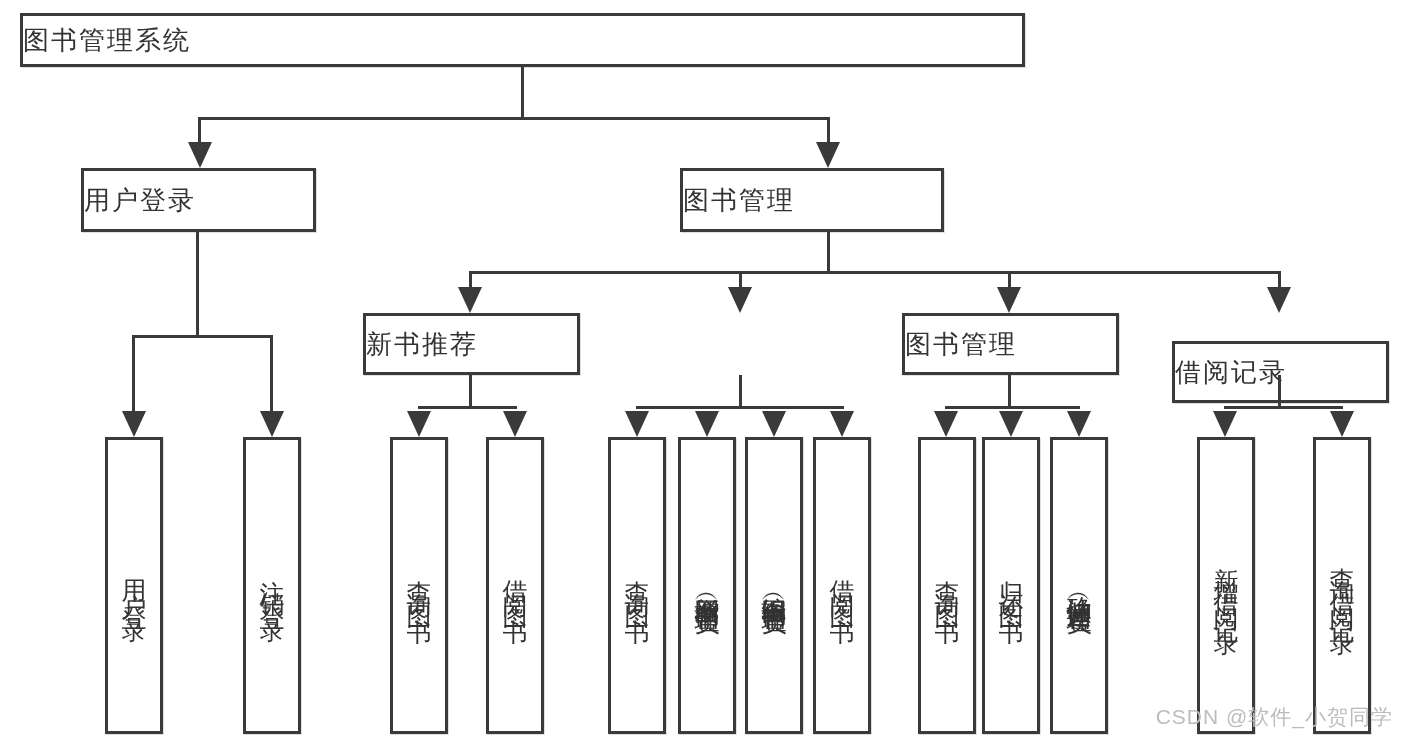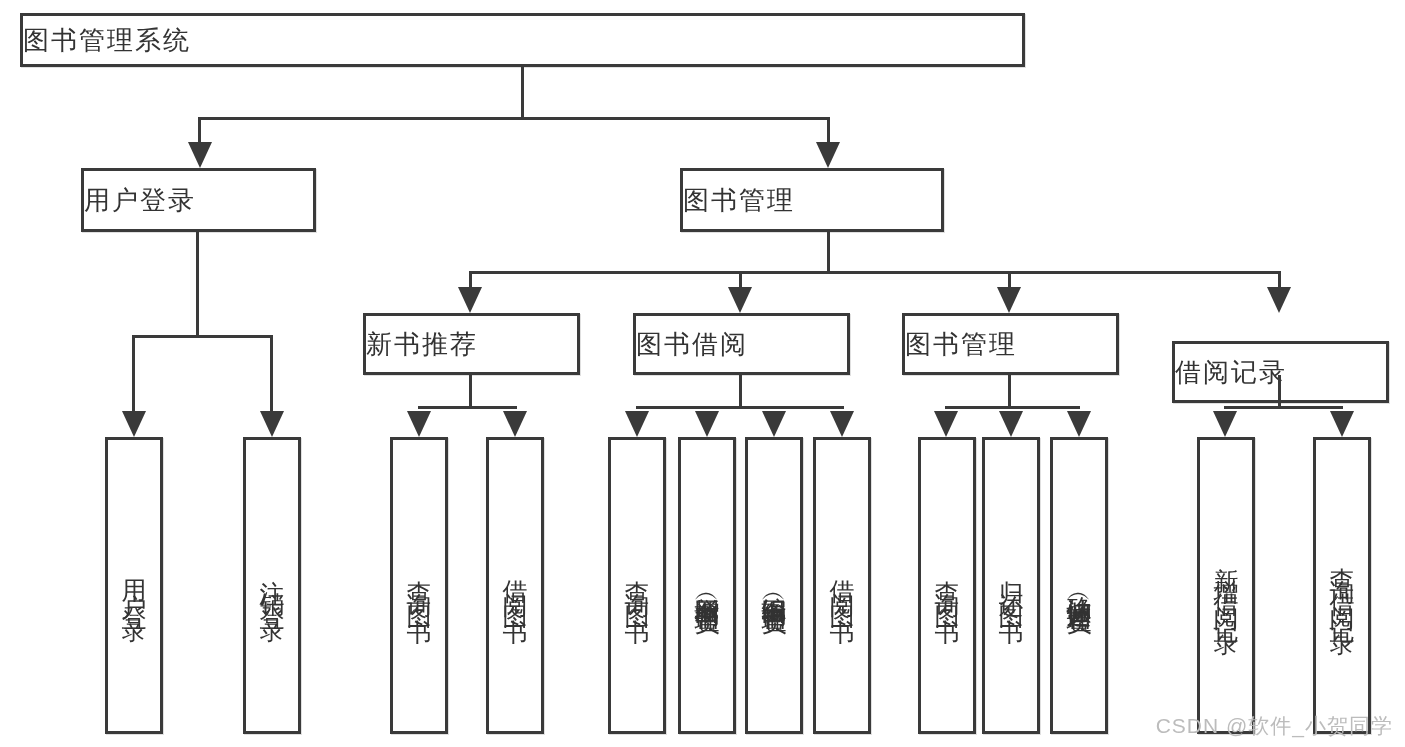--- a/index.html
+++ b/index.html
@@ -75,21 +75,21 @@
   .vline{width:3px;}
   
   .arrow{
     position:absolute;width:0;height:0;
     border-left:12px solid transparent;
     border-right:12px solid transparent;
     border-top:26px solid var(--line);
   }
   .watermark{
     position:absolute;
-    right:12px;bottom:7px;
+    right:12px;bottom:16px;
     font-size:21px;letter-spacing:1px;
     color:var(--wm);
     white-space:nowrap;
   }
 </style>
 </head>
 <body>
 
 <div class="canvas">
 
@@ -99,23 +99,20 @@
 
   <div class="box b-user-login">
     <span>用户登录</span>
   </div>
   <div class="box b-book-mgmt">
     <span>图书管理</span>
   </div>
 
   <div class="box l3 b-new-rec">
     <span>新书推荐</span>
-  </div>
-  <div class="box l3 b-borrowing">
-    <span>图书借阅</span>
   </div>
   <div class="box l3 b-current">
     <span>图书管理</span>
   </div>
   <div class="box l3 b-records">
     <span>借阅记录</span>
   </div>
 
   <div class="vbox v-login">
     <span class="vtext">用户登录</span>

